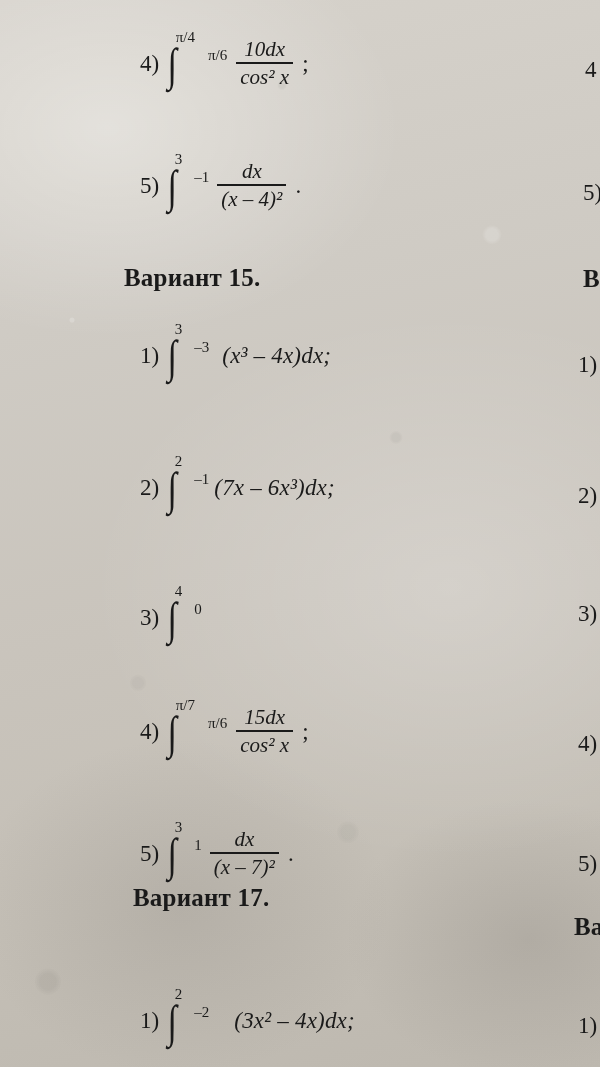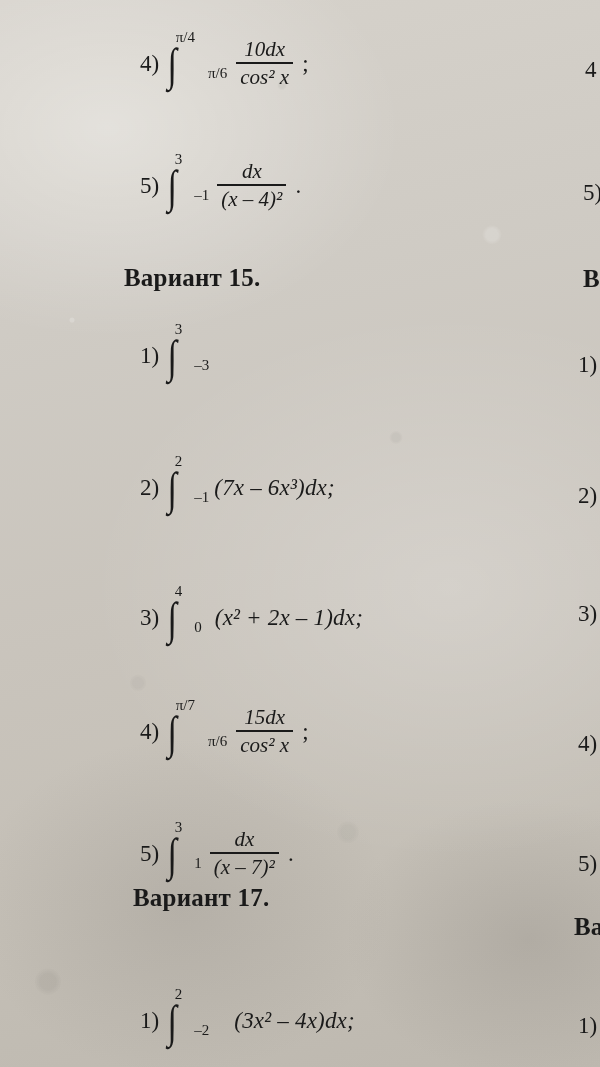--- a/index.html
+++ b/index.html
@@ -94,21 +94,21 @@
     z-index: 2;
     gap: 16px;
   }
   .lim-up {
     position: relative;
     top: -9px;
     left: 3px;
   }
   .lim-dn {
     position: relative;
-    top: 27px;
+    top: 9px;
     left: -1px;
   }
   .limits.wide { margin-left: -4px; }
   .limits.wide .lim-up { left: 1px; }
   .limits.wide .lim-dn { left: -2px; }
 
   .expr {
     font-size: 23px;
     font-style: italic;
     font-family: "Liberation Serif", serif;
@@ -200,20 +200,21 @@
 
     <div class="item" style="left:140px; top:330px;">
       <span class="num">1)</span>
       <span class="integral">
         <span class="intsign">∫</span>
         <span class="limits">
           <span class="lim-up">3</span>
           <span class="lim-dn">–3</span>
         </span>
       </span>
+      <span class="expr" style="margin-left:8px;">(x³ – 4x)dx;</span>
     </div>
 
     <div class="item" style="left:140px; top:462px;">
       <span class="num">2)</span>
       <span class="integral">
         <span class="intsign">∫</span>
         <span class="limits">
           <span class="lim-up">2</span>
           <span class="lim-dn">–1</span>
         </span>
@@ -223,21 +224,20 @@
 
     <div class="item" style="left:140px; top:592px;">
       <span class="num">3)</span>
       <span class="integral">
         <span class="intsign">∫</span>
         <span class="limits">
           <span class="lim-up">4</span>
           <span class="lim-dn">0</span>
         </span>
       </span>
-      <span class="expr" style="margin-left:8px;">(x² + 2x – 1)dx;</span>
     </div>
 
     <div class="item" style="left:140px; top:706px;">
       <span class="num">4)</span>
       <span class="integral">
         <span class="intsign">∫</span>
         <span class="limits wide">
           <span class="lim-up">π/7</span>
           <span class="lim-dn">π/6</span>
         </span>

